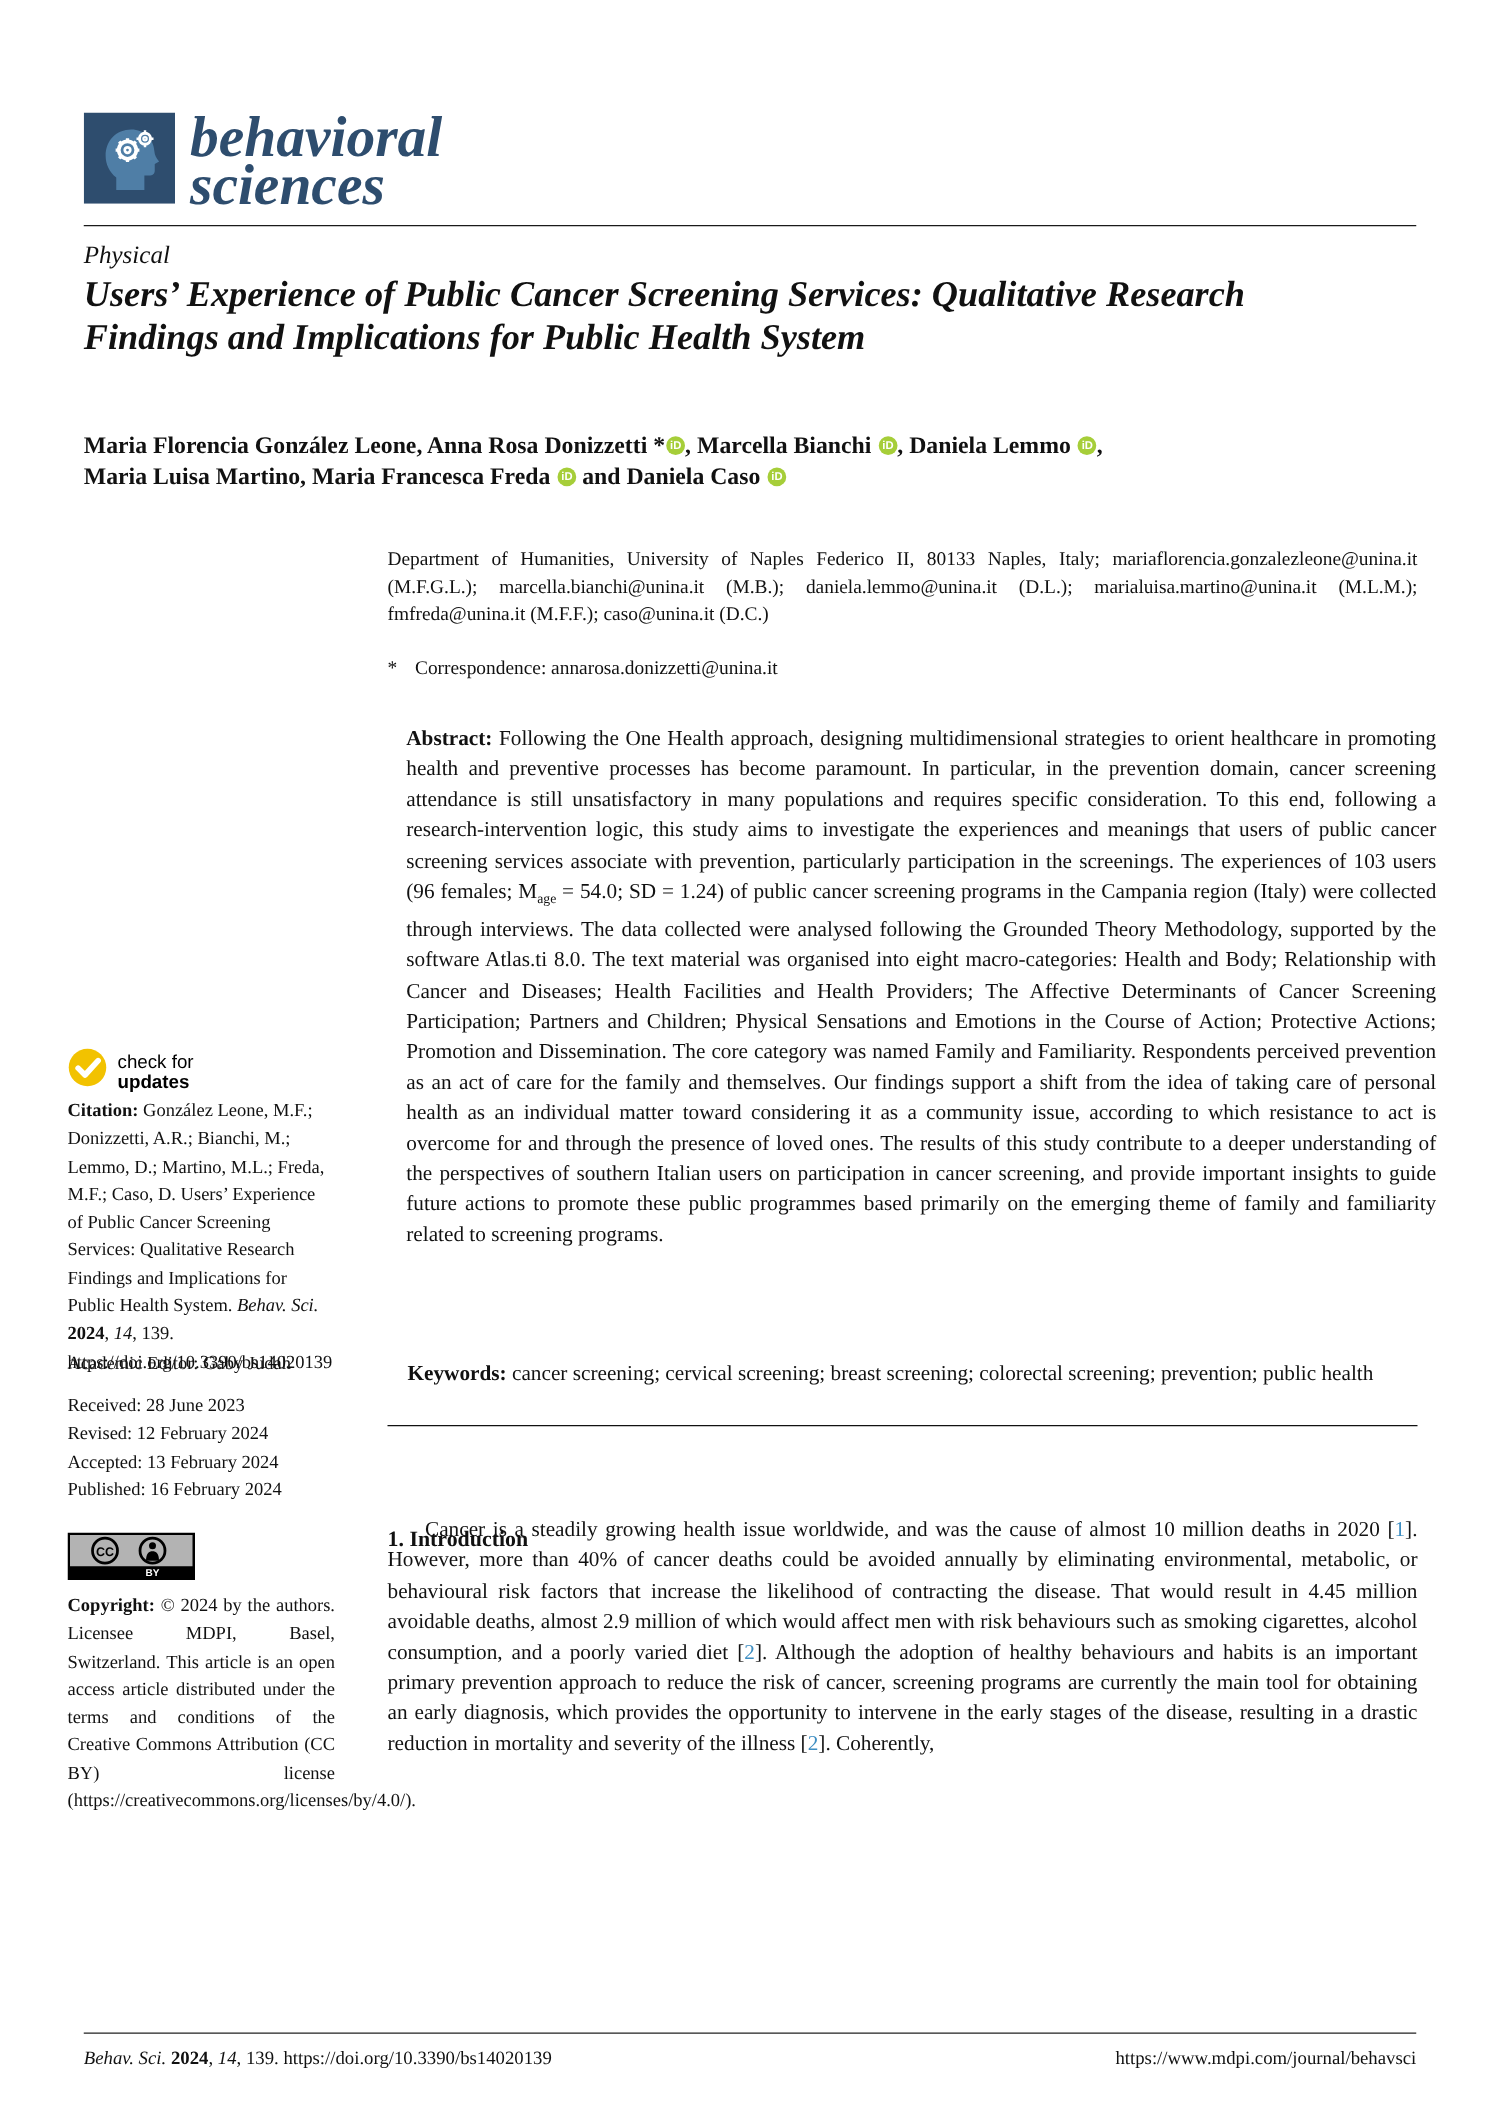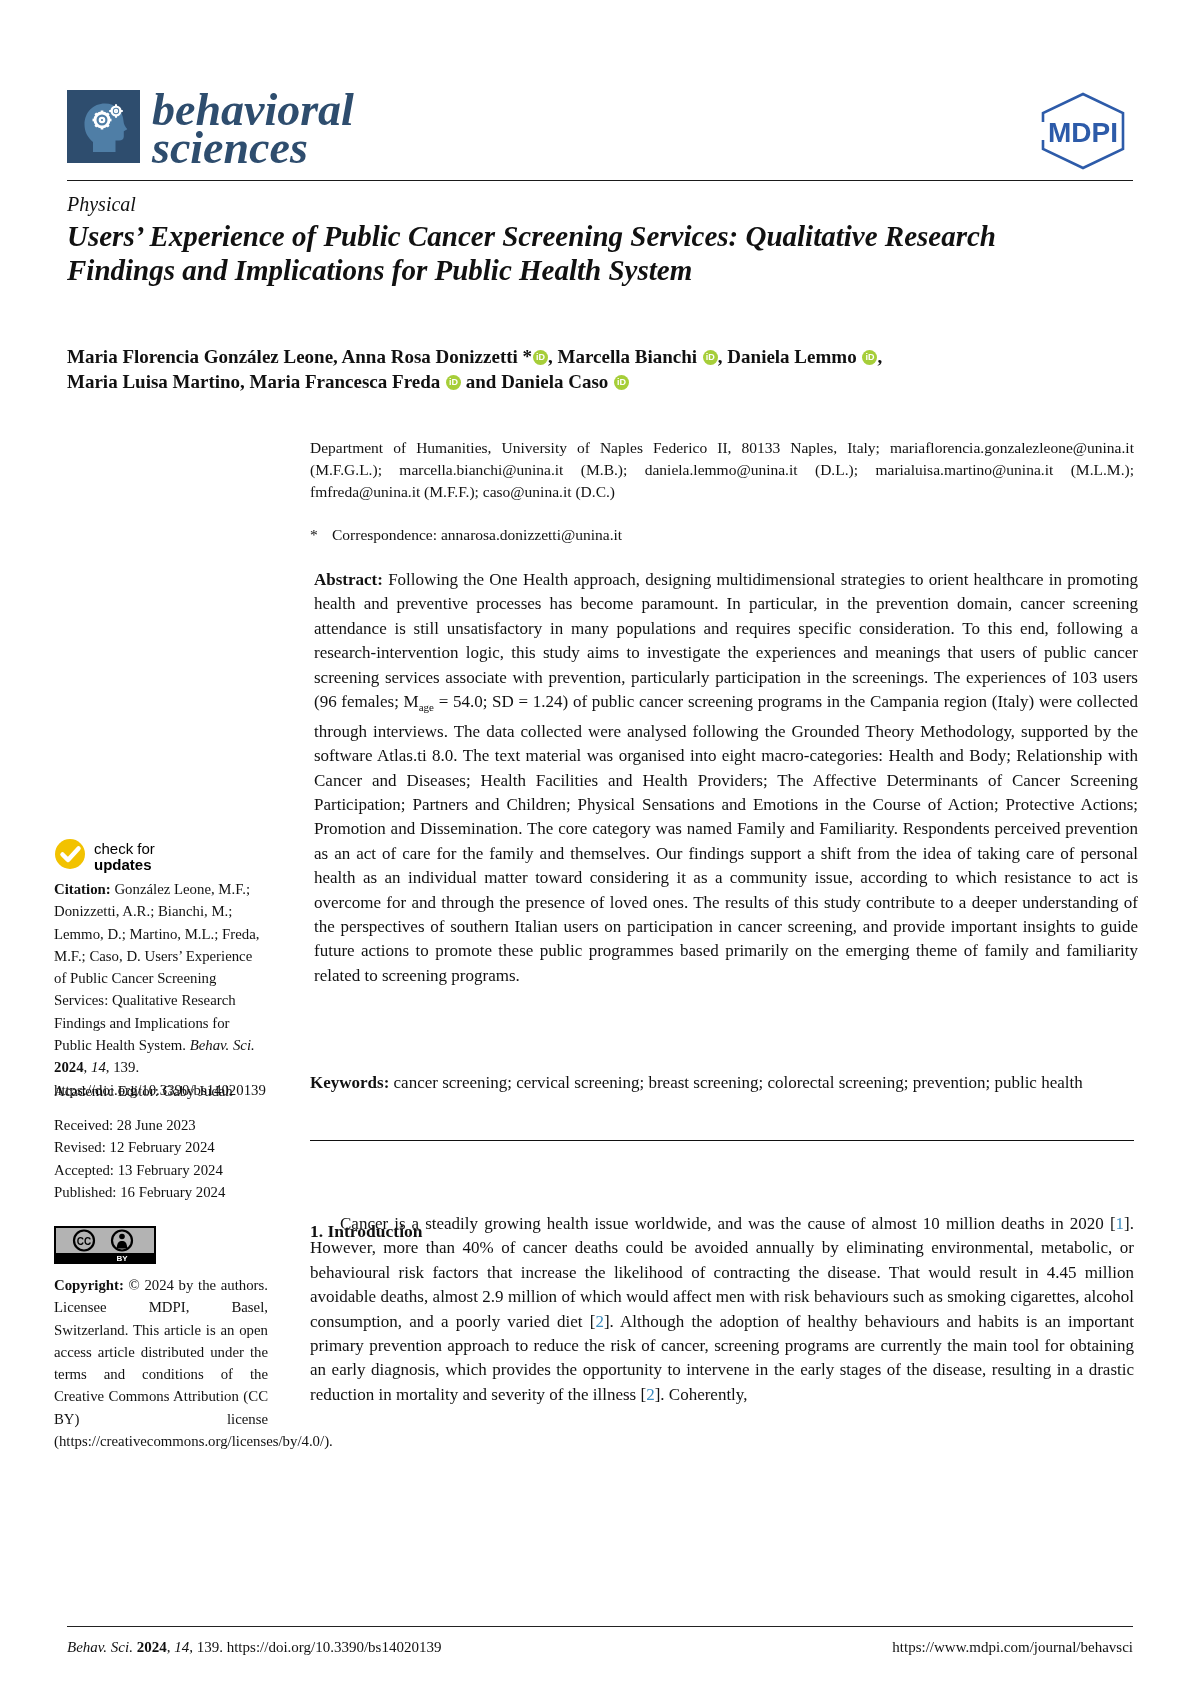--- a/index.html
+++ b/index.html
@@ -87,26 +87,20 @@
         </g>
       </g>
     </svg>
   </div>
 
   <div class="abs journal-name">
     <div>behavioral</div>
     <div>sciences</div>
   </div>
 
-  <div class="abs mdpi-logo">
-    <svg width="100" height="78" viewBox="0 0 100 78">
-      <polyline points="10,30 10,21 50,2 90,21 90,57 50,76 10,57 10,48" fill="none" stroke="#2d5ba9" stroke-width="2.6"></polyline>
-      <text x="50" y="50" text-anchor="middle" font-family="Liberation Sans, sans-serif" font-size="28" font-weight="bold" fill="#2d5ba9">MDPI</text>
-    </svg>
-  </div>
 
   <hr class="abs rule header-rule">
 
   <div class="abs article-type">Physical</div>
   <h1 class="abs title" style="margin:0">Users’ Experience of Public Cancer Screening Services: Qualitative Research Findings and Implications for Public Health System</h1>
 
   <div class="abs authors">
     <div>
       <span>Maria Florencia González Leone, Anna Rosa Donizzetti *</span><span class="orcid">iD</span><span>, Marcella Bianchi </span><span class="orcid">iD</span><span>, Daniela Lemmo </span><span class="orcid">iD</span><span>,</span>
     </div>
@@ -114,25 +108,25 @@
       <span>Maria Luisa Martino, Maria Francesca Freda </span><span class="orcid">iD</span><span> and Daniela Caso </span><span class="orcid">iD</span>
     </div>
   </div>
 
   <p class="abs rcol affiliation" style="margin:0">Department of Humanities, University of Naples Federico II, 80133 Naples, Italy; mariaflorencia.gonzalezleone@unina.it (M.F.G.L.); marcella.bianchi@unina.it (M.B.); daniela.lemmo@unina.it (D.L.); marialuisa.martino@unina.it (M.L.M.); fmfreda@unina.it (M.F.F.); caso@unina.it (D.C.)</p>
 
   <p class="abs rcol correspondence" style="margin:0">
     <span class="corr-star">*</span><span>Correspondence: annarosa.donizzetti@unina.it</span>
   </p>
 
-  <p class="abs rcol abstract" style="margin:4px">
+  <p class="abs rcol abstract" style="margin:15px">
     <b>Abstract:</b><span> Following the One Health approach, designing multidimensional strategies to orient healthcare in promoting health and preventive processes has become paramount. In particular, in the prevention domain, cancer screening attendance is still unsatisfactory in many populations and requires specific consideration. To this end, following a research-intervention logic, this study aims to investigate the experiences and meanings that users of public cancer screening services associate with prevention, particularly participation in the screenings. The experiences of 103 users (96 females; M</span><sub class="age">age</sub><span> = 54.0; SD = 1.24) of public cancer screening programs in the Campania region (Italy) were collected through interviews. The data collected were analysed following the Grounded Theory Methodology, supported by the software Atlas.ti 8.0. The text material was organised into eight macro-categories: Health and Body; Relationship with Cancer and Diseases; Health Facilities and Health Providers; The Affective Determinants of Cancer Screening Participation; Partners and Children; Physical Sensations and Emotions in the Course of Action; Protective Actions; Promotion and Dissemination. The core category was named Family and Familiarity. Respondents perceived prevention as an act of care for the family and themselves. Our findings support a shift from the idea of taking care of personal health as an individual matter toward considering it as a community issue, according to which resistance to act is overcome for and through the presence of loved ones. The results of this study contribute to a deeper understanding of the perspectives of southern Italian users on participation in cancer screening, and provide important insights to guide future actions to promote these public programmes based primarily on the emerging theme of family and familiarity related to screening programs.</span>
   </p>
 
-  <p class="abs rcol keywords" style="margin:0">
+  <p class="abs rcol keywords" style="margin:16px">
     <b>Keywords:</b><span> cancer screening; cervical screening; breast screening; colorectal screening; prevention; public health</span>
   </p>
 
   <hr class="abs rule kw-rule">
 
   <h2 class="abs rcol intro-head" style="margin:0">1. Introduction</h2>
 
   <p class="abs rcol intro-p" style="margin:0">
     <span>Cancer is a steadily growing health issue worldwide, and was the cause of almost 10 million deaths in 2020 [</span><span class="ref">1</span><span>]. However, more than 40% of cancer deaths could be avoided annually by eliminating environmental, metabolic, or behavioural risk factors that increase the likelihood of contracting the disease. That would result in 4.45 million avoidable deaths, almost 2.9 million of which would affect men with risk behaviours such as smoking cigarettes, alcohol consumption, and a poorly varied diet [</span><span class="ref">2</span><span>]. Although the adoption of healthy behaviours and habits is an important primary prevention approach to reduce the risk of cancer, screening programs are currently the main tool for obtaining an early diagnosis, which provides the opportunity to intervene in the early stages of the disease, resulting in a drastic reduction in mortality and severity of the illness [</span><span class="ref">2</span><span>]. Coherently,</span>
   </p>

